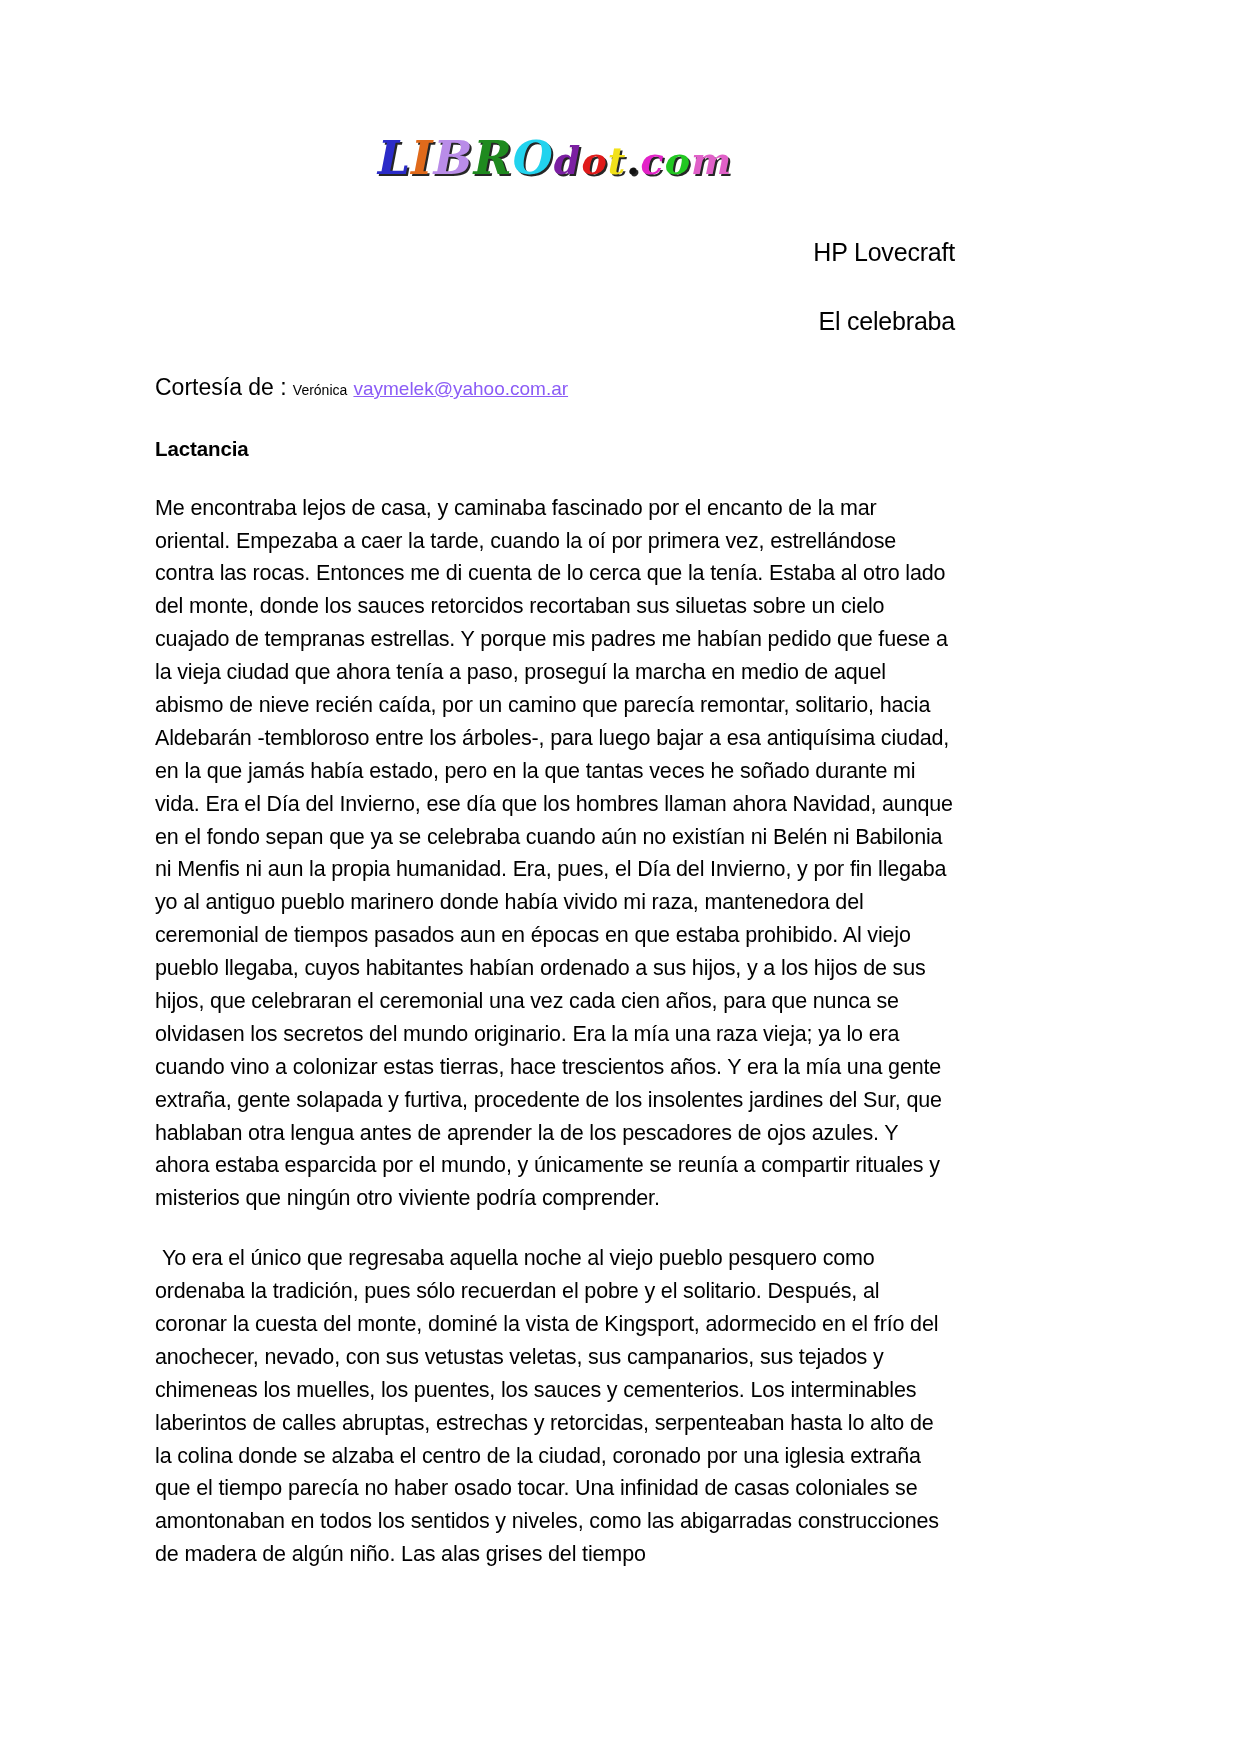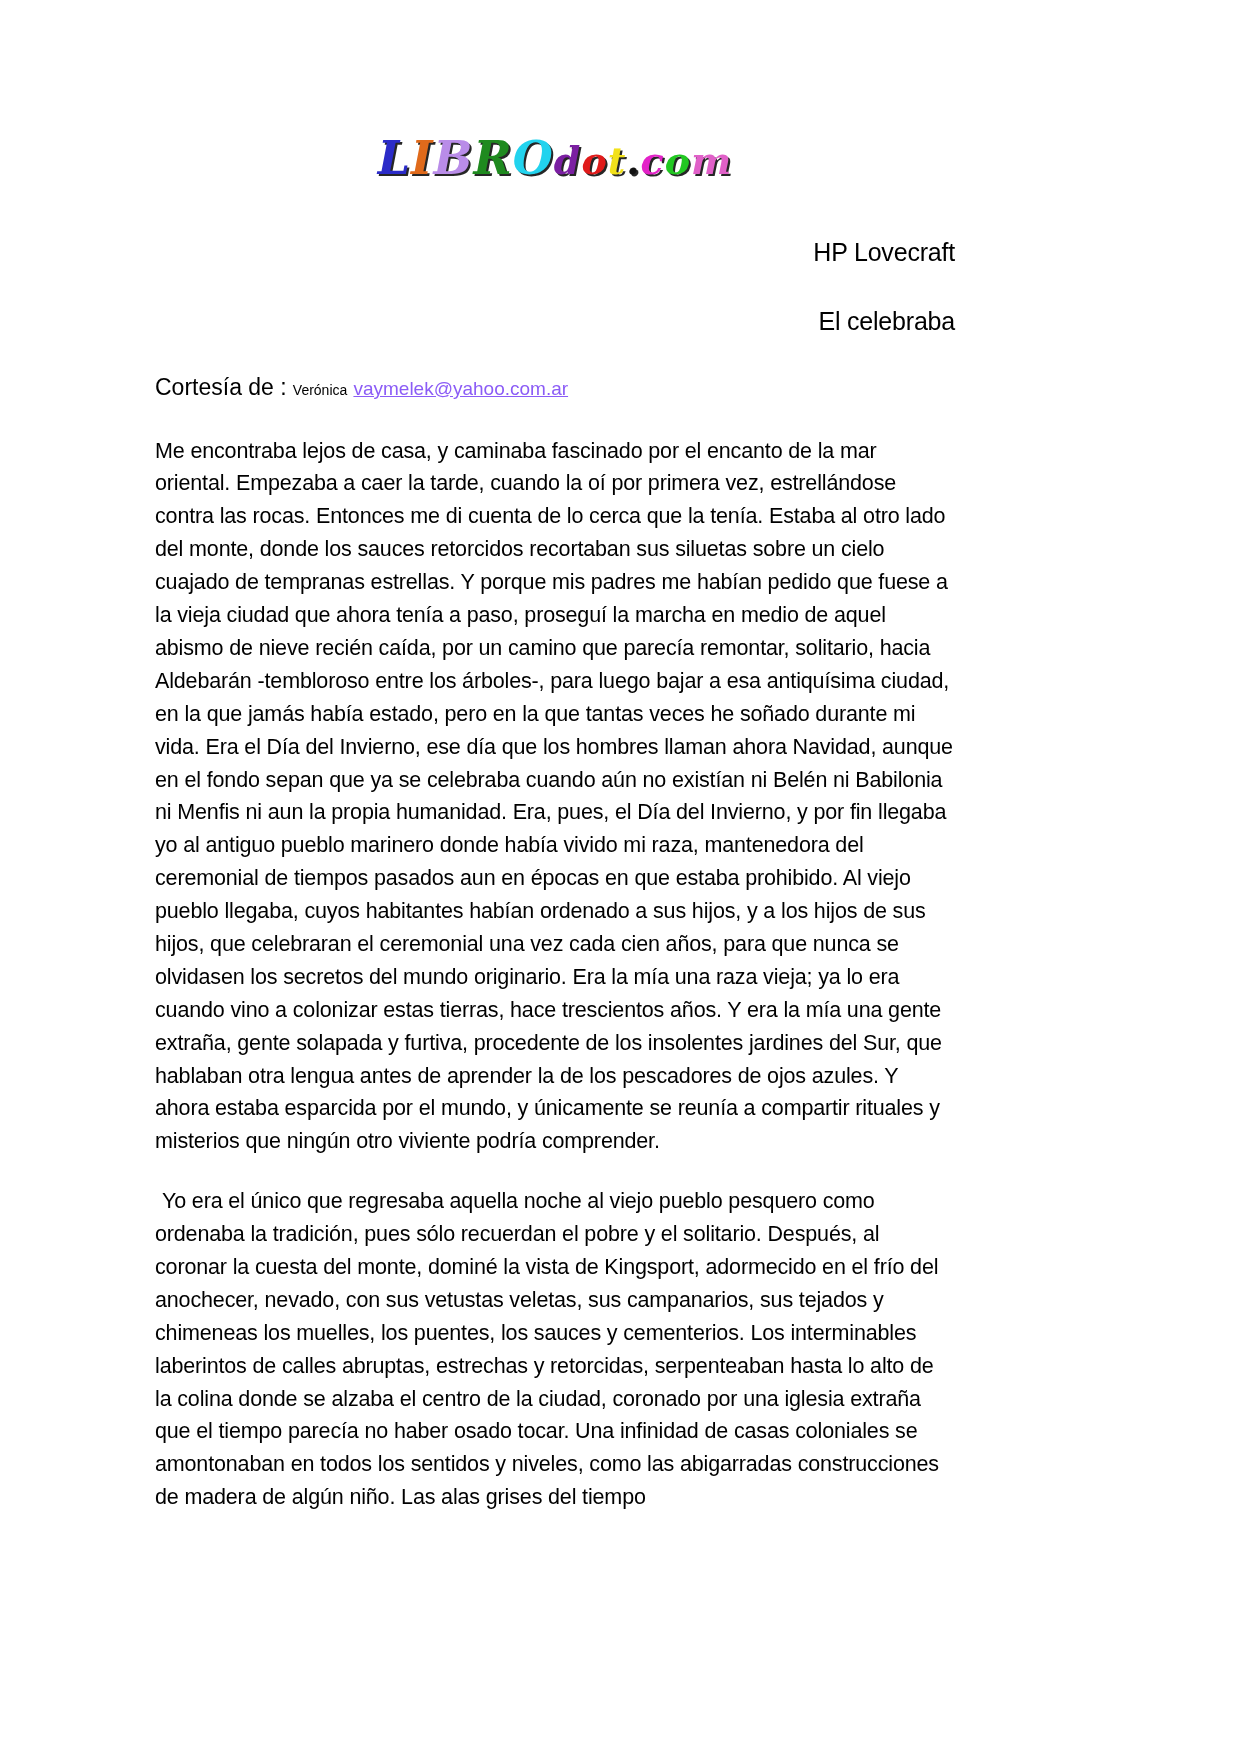--- a/index.html
+++ b/index.html
@@ -128,20 +128,21 @@
 
     <h2 class="doc-subtitle">El celebraba</h2>
 
     <div class="courtesy">
       <span class="lead">Cortesía de :</span>
       <span class="who">Verónica</span>
       <span class="mail">vaymelek@yahoo.com.ar</span>
     </div>
 
     <div class="epigraph">
+      <span class="attrib">Lactancia</span>
     </div>
 
     <div class="body-text">
       <p>Me encontraba lejos de casa, y caminaba fascinado por el encanto de la mar oriental. Empezaba a caer la tarde, cuando la oí por primera vez, estrellándose contra las rocas. Entonces me di cuenta de lo cerca que la tenía. Estaba al otro lado del monte, donde los sauces retorcidos recortaban sus siluetas sobre un cielo cuajado de tempranas estrellas. Y porque mis padres me habían pedido que fuese a la vieja ciudad que ahora tenía a paso, proseguí la marcha en medio de aquel abismo de nieve recién caída, por un camino que parecía remontar, solitario, hacia Aldebarán -tembloroso entre los árboles-, para luego bajar a esa antiquísima ciudad, en la que jamás había estado, pero en la que tantas veces he soñado durante mi vida. Era el Día del Invierno, ese día que los hombres llaman ahora Navidad, aunque en el fondo sepan que ya se celebraba cuando aún no existían ni Belén ni Babilonia ni Menfis ni aun la propia humanidad. Era, pues, el Día del Invierno, y por fin llegaba yo al antiguo pueblo marinero donde había vivido mi raza, mantenedora del ceremonial de tiempos pasados aun en épocas en que estaba prohibido. Al viejo pueblo llegaba, cuyos habitantes habían ordenado a sus hijos, y a los hijos de sus hijos, que celebraran el ceremonial una vez cada cien años, para que nunca se olvidasen los secretos del mundo originario. Era la mía una raza vieja; ya lo era cuando vino a colonizar estas tierras, hace trescientos años. Y era la mía una gente extraña, gente solapada y furtiva, procedente de los insolentes jardines del Sur, que hablaban otra lengua antes de aprender la de los pescadores de ojos azules. Y ahora estaba esparcida por el mundo, y únicamente se reunía a compartir rituales y misterios que ningún otro viviente podría comprender.</p>
       <p class="indent">Yo era el único que regresaba aquella noche al viejo pueblo pesquero como ordenaba la tradición, pues sólo recuerdan el pobre y el solitario. Después, al coronar la cuesta del monte, dominé la vista de Kingsport, adormecido en el frío del anochecer, nevado, con sus vetustas veletas, sus campanarios, sus tejados y chimeneas los muelles, los puentes, los sauces y cementerios. Los interminables laberintos de calles abruptas, estrechas y retorcidas, serpenteaban hasta lo alto de la colina donde se alzaba el centro de la ciudad, coronado por una iglesia extraña que el tiempo parecía no haber osado tocar. Una infinidad de casas coloniales se amontonaban en todos los sentidos y niveles, como las abigarradas construcciones de madera de algún niño. Las alas grises del tiempo</p>
     </div>
 
   </div>
 </div>
 

